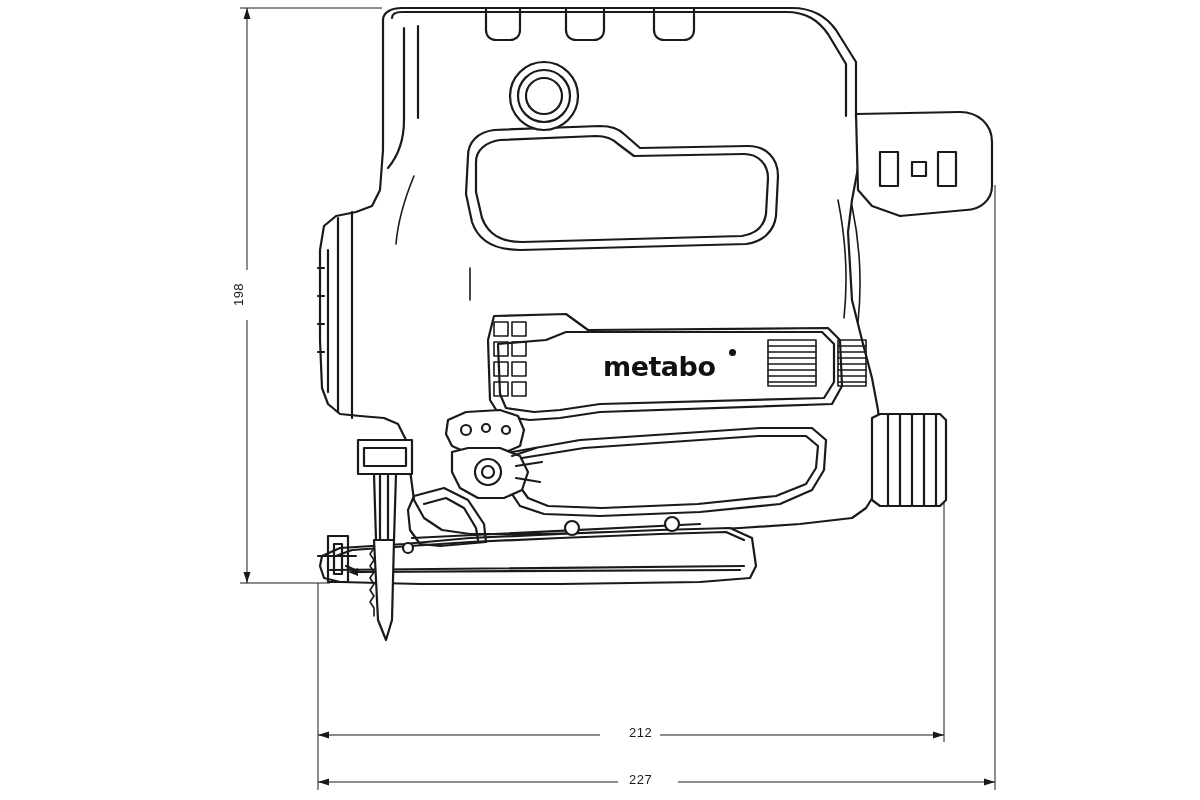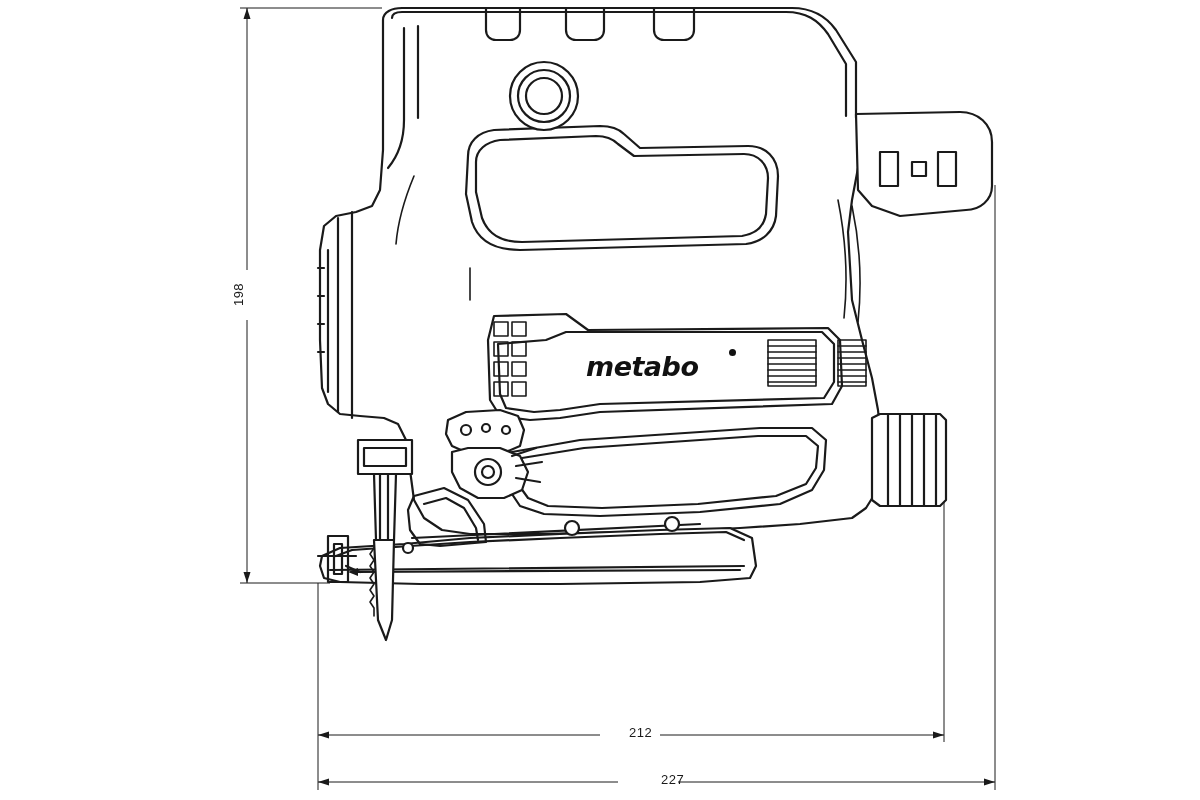--- a/index.html
+++ b/index.html
@@ -31,24 +31,24 @@
     white-space: nowrap;
   }
   .dim-label.vertical {
     transform-origin: 50% 50%;
     transform: rotate(-90deg);
   }
   .brand {
     position: absolute;
     font-family: "DejaVu Sans", sans-serif;
     font-weight: bold;
-    font-style: italic;
     font-size: 27px;
     color: #111;
     letter-spacing: -0.5px;
+    margin-left: 17px;
   }
   .brand-dot {
     position: absolute;
     width: 7px;
     height: 7px;
     border-radius: 50%;
     background: #111;
   }
 </style>
 </head>
@@ -347,15 +347,15 @@
       <path d="M414 176 C404 200 398 220 396 244" fill="none" stroke-width="1.6"></path>
       <path d="M470 268 L470 300" fill="none" stroke-width="1.6"></path>
     </g>
   </svg>
 
   <div class="brand" style="left:586px; top:351px;">metabo</div>
   <div class="brand-dot" style="left:729px; top:349px;"></div>
 
   <div class="dim-label vertical" style="left:227px; top:287px;">198</div>
   <div class="dim-label" style="left:629px; top:725px;">212</div>
-  <div class="dim-label" style="left:661px; top:772px;text-align:center;">227</div>
+  <div class="dim-label" style="left:629px; top:772px;text-align:center;">227</div>
 
 </div>
 
 </body></html>

